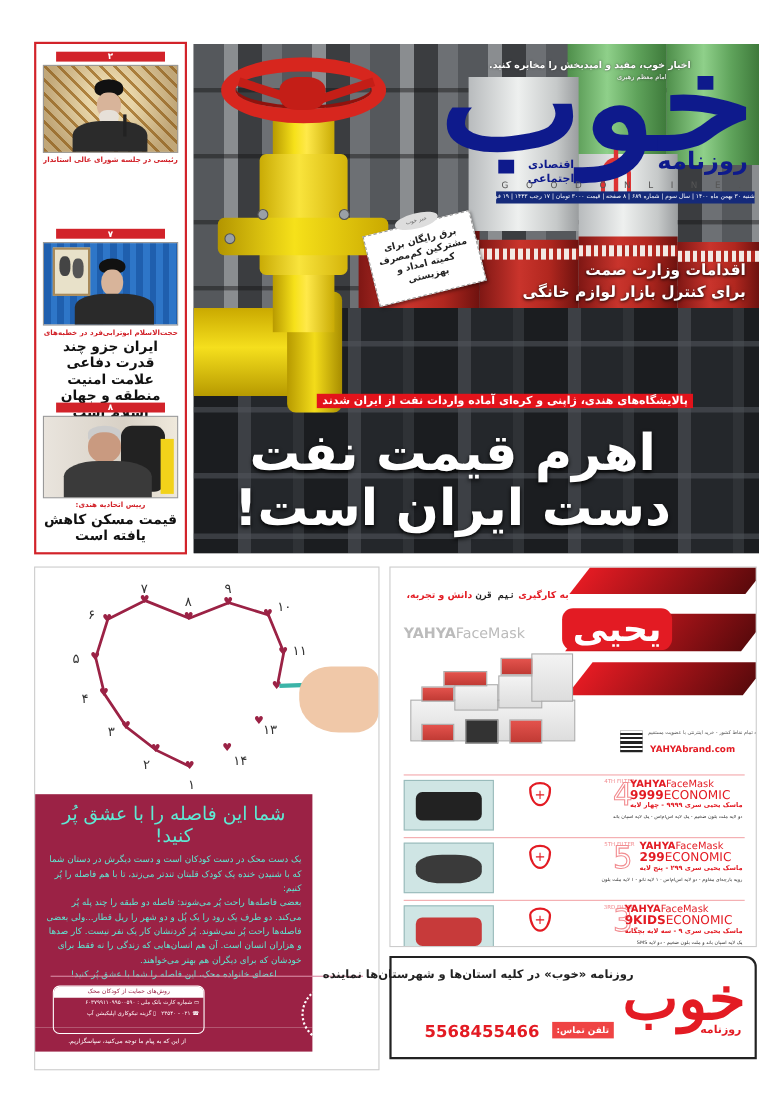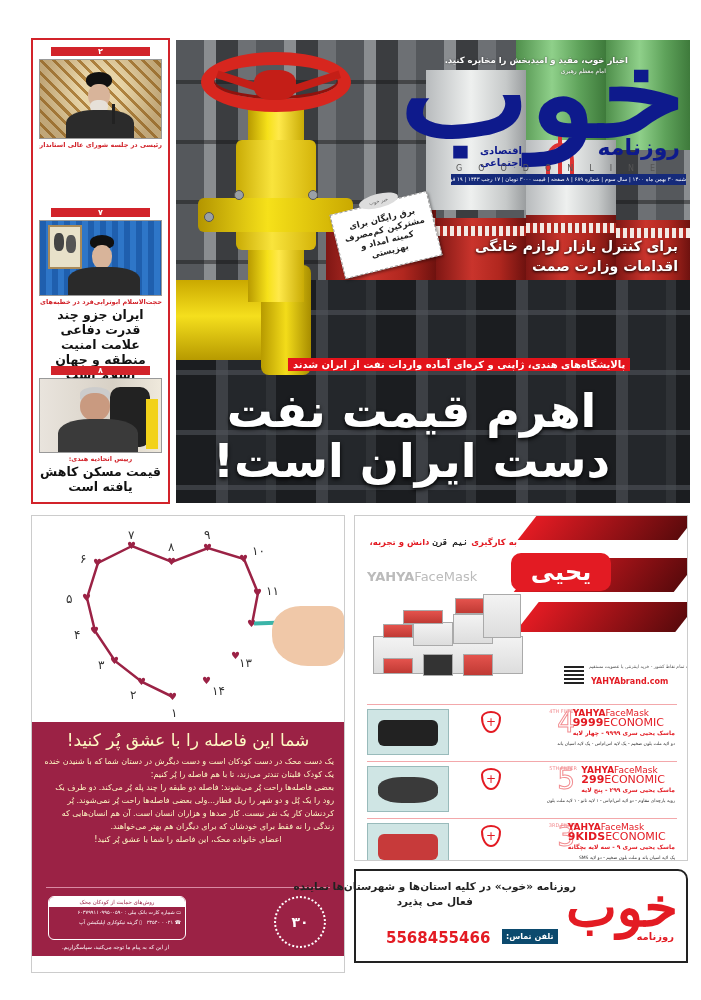--- a/index.html
+++ b/index.html
@@ -77,39 +77,39 @@
   .hero-kicker { position: absolute; left: 112px; top: 318px; background: #e3131b; color: #fff; font-size: 10px; font-weight: bold; padding: 1px 5px; white-space: nowrap; }
   .hero-title { position: absolute; right: 80px; top: 346px; color: #fff; font-weight: bold; font-size: 46px; line-height: 50px; text-align: center; text-shadow: 0 2px 4px #000; white-space: nowrap; }
 
   
   .ad-left { left: 31px; top: 515px; width: 314px; height: 458px; border: 1px solid #ccc; background: #fff; }
   .heart-area { position: absolute; left: 0; top: 0; width: 312px; height: 205px; }
   .dot-num { position: absolute; font-size: 12px; color: #333; }
   .heart-dot { position: absolute; font-size: 10px; color: #9b2245; line-height: 10px; }
   .hand { position: absolute; left: 240px; top: 90px; width: 72px; height: 60px; background: #f0c8a8; border-radius: 40% 20% 30% 50%; }
   .pencil { position: absolute; left: 222px; top: 104px; width: 88px; height: 4px; background: #3bb4a8; transform: rotate(-2deg); }
-  .ad-panel { position: absolute; left: 0; top: 206px; width: 312px; height: 212px; background: #9b2245; color: #fef9c3; padding: 8px 10px; }
+  .ad-panel { position: absolute; left: 0; top: 206px; width: 252px; height: 212px; background: #9b2245; color: #5eead4; padding: 8px 10px; }
   .ad-title { font-size: 17px; text-align: center; margin-bottom: 5px; }
   .ad-body { font-size: 8px; line-height: 13px; text-align: right; }
   .ad-body p.c { text-align: center; }
   .ad-sep { position: absolute; left: 14px; right: 14px; top: 170px; height: 1px; background: #d98aa3; }
   .support-box { position: absolute; left: 16px; top: 178px; width: 138px; height: 44px; border: 1px solid #fff; border-radius: 6px; }
   .support-head { background: #fff; color: #9b2245; font-size: 5.5px; text-align: center; line-height: 10px; border-radius: 5px 5px 0 0; }
   .support-row { font-size: 5px; color: #fff; text-align: right; padding: 2px 4px; white-space: nowrap; }
   .support-thanks { position: absolute; left: 30px; top: 226px; font-size: 5.5px; white-space: nowrap; }
   .mahak-logo { position: absolute; left: 242px; top: 178px; width: 52px; height: 52px; border: 2px dotted #fff; border-radius: 50%; text-align: center; font-size: 14px; font-weight: bold; line-height: 48px; }
 
   
   .ad-right { left: 354px; top: 515px; width: 334px; height: 346px; border: 1px solid #ccc; background: #fff; overflow: hidden; }
   .y-tag { position: absolute; right: 170px; top: 21px; font-size: 8.5px; font-weight: bold; color: #e31b23; white-space: nowrap; }
   .y-tag b { color: #222; font-family: Liberation Mono, monospace; }
   .y-facemask { position: absolute; left: 12px; top: 53px; font-size: 13px; color: #bbb; font-weight: bold; white-space: nowrap; }
   .y-facemask span { font-weight: normal; }
   .y-band { position: absolute; right: 0; width: 160px; height: 34px; background: linear-gradient(90deg, #e31b23, #5c0a0c); transform: skewX(-38deg); transform-origin: right; }
-  .y-logo { position: absolute; left: 156px; top: 37px; width: 100px; height: 38px; background: #e31b23; border-radius: 10px; color: #fff; font-size: 24px; font-weight: bold; text-align: center; line-height: 38px; }
+  .y-logo { position: absolute; left: 156px; top: 37px; width: 100px; height: 38px; background: #e31b23; border-radius: 10px; color: #fff; font-size: 32px; font-weight: bold; text-align: center; line-height: 38px; }
   .y-boxes { position: absolute; left: 18px; top: 78px; width: 150px; height: 90px; }
   .box { position: absolute; border: 1px solid #aaa; background: linear-gradient(180deg, #f3f3f3, #ddd); }
   .box.red { background: linear-gradient(180deg, #e4534d, #c03a34); }
   .y-qr { position: absolute; left: 209px; top: 148px; width: 20px; height: 20px; background:
       repeating-linear-gradient(0deg, #222 0 2px, #fff 2px 4px),
       #222; }
   .y-qr-text { position: absolute; left: 234px; top: 148px; font-size: 4.5px; color: #555; line-height: 6px; white-space: nowrap; }
   .y-url { position: absolute; left: 236px; top: 161px; font-size: 8px; font-weight: bold; color: #e31b23; }
   .y-product { position: absolute; left: 12px; width: 310px; height: 56px; border-top: 1px solid #f3a8ab; }
   .y-img { position: absolute; left: 0; top: 4px; width: 82px; height: 46px; background: #cfe5e4; border: 1px solid #9bb; }
@@ -121,21 +121,21 @@
   .y-name .fm { font-weight: normal; }
   .y-name .mdl { font-size: 11px; }
   .y-name .mdl span { font-weight: normal; }
   .y-name .fa { font-size: 6px; direction: rtl; text-align: right; }
   .y-desc { position: absolute; left: 88px; top: 36px; width: 220px; font-size: 4.5px; color: #333; line-height: 6px; direction: rtl; text-align: right; white-space: nowrap; overflow: hidden; }
 
   
   .ad-khoob { left: 354px; top: 869px; width: 334px; height: 94px; border: 2px solid #222; border-radius: 0 10px 0 0; background: #fff; }
   .k-text { position: absolute; right: 110px; top: 8px; font-size: 10.5px; font-weight: bold; color: #222; text-align: center; line-height: 15px; white-space: nowrap; }
   .k-phone { position: absolute; left: 30px; top: 58px; font-size: 15px; font-weight: bold; color: #e31b23; }
-  .k-call { position: absolute; left: 146px; top: 58px; background: #0c4a6e; color: #fff; font-size: 8px; padding: 3px 4px; font-weight: bold; }
+  .k-call { position: absolute; left: 146px; top: 58px; background: #ef4444; color: #fff; font-size: 8px; padding: 3px 4px; font-weight: bold; }
   .k-logo { position: absolute; right: 8px; top: 8px; font-family: "DejaVu Serif", serif; font-size: 54px; font-weight: bold; color: #e31b23; line-height: 56px; }
   .k-rooz { position: absolute; right: 12px; top: 60px; font-size: 10px; font-weight: bold; color: #e31b23; }
 </style>
 </head>
 <body>
 
 <div class="abs sidebar">
 
   <div class="side-story" style="top:7px;">
     <div class="side-num">۲</div>
@@ -235,22 +235,22 @@
   </div>
   <div class="mast-url">GOODONLINE.IR</div>
   <div class="mast-dateline rtl">شنبه ۳۰ بهمن ماه ۱۴۰۰ | سال سوم | شماره ۶۸۹ | ۸ صفحه | قیمت ۳۰۰۰ تومان | ۱۷ رجب ۱۴۴۳ | ۱۹ فوریه ۲۰۲۲</div>
 
   <div class="note-card">
     <div class="kick rtl">خبر خوب</div>
     <div class="txt rtl">برق رایگان برای مشترکین کم‌مصرف کمیته امداد و بهزیستی</div>
   </div>
 
   <div class="hero-sub rtl">
+    <div>اقدامات وزارت صمت</div>
     <div>برای کنترل بازار لوازم خانگی</div>
-    <div>اقدامات وزارت صمت</div>
   </div>
 
   <div class="hero-kicker rtl">پالایشگاه‌های هندی، ژاپنی و کره‌ای آماده واردات نفت از ایران شدند</div>
   <div class="hero-title rtl">
     <div>اهرم قیمت نفت</div>
     <div>دست ایران است!</div>
   </div>
 </div>
 
 <div class="abs ad-left">
@@ -378,19 +378,18 @@
       <div class="mdl"><b>9KIDS</b><span>ECONOMIC</span></div>
       <div class="fa">ماسک یحیی سری ۹ - سه لایه بچگانه</div>
     </div>
     <div class="y-desc">یک لایه اسپان باند و ملت بلون ضخیم - دو لایه SMS</div>
   </div>
 </div>
 
 <div class="abs ad-khoob">
   <div class="k-text rtl">
     <div>روزنامه «خوب» در کلیه استان‌ها و شهرستان‌ها نماینده</div>
-    <div>فعال می پذیرد</div>
   </div>
   <div class="k-call rtl">تلفن تماس:</div>
   <div class="k-phone">5568455466</div>
   <div class="k-logo rtl">خوب</div>
   <div class="k-rooz rtl">روزنامه</div>
 </div>
 
 </body></html>

